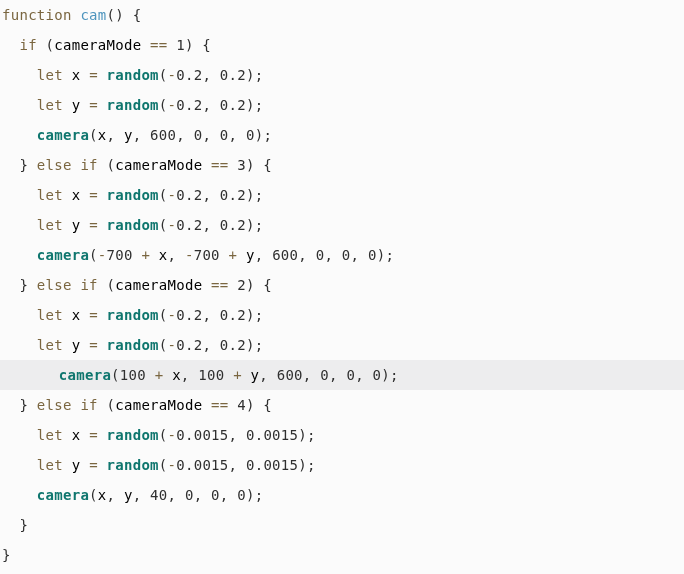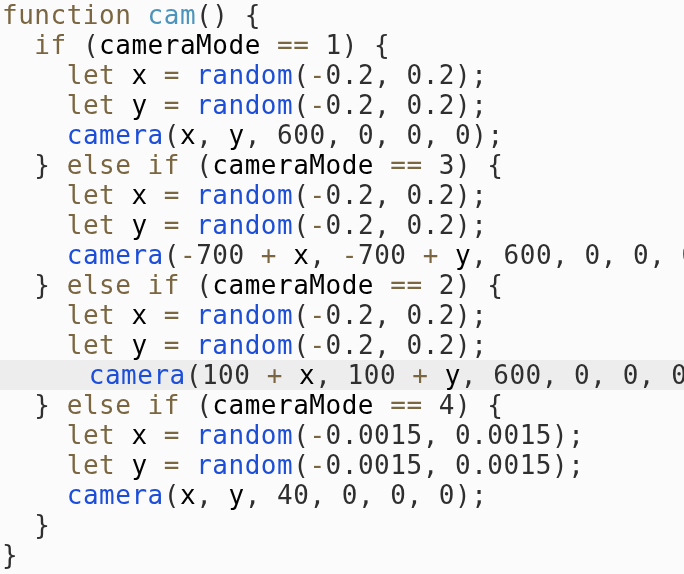--- a/index.html
+++ b/index.html
@@ -17,35 +17,35 @@
     width: 684px;
     height: 574px;
     background: #fbfbfb;
     position: relative;
     padding: 0;
     box-sizing: border-box;
   }
   .code-line {
     height: 30px;
     line-height: 30px;
-    font-size: 26px;
+    font-size: 14px;
     letter-spacing: 0.02em;
     white-space: pre;
     padding-left: 2px;
     box-sizing: border-box;
     color: #2f2f2f;
   }
   .code-line.highlighted {
     background: #ededee;
     padding-left: 24px;
   }
   
   .tok-keyword   { color: #7a6640; }   
   .tok-operator  { color: #7a6640; }   
-  .tok-func      { color: #1d4ed8; font-weight: normal; }  
+  .tok-func      { color: #0f766e; font-weight: bold; }  
   .tok-fname     { color: #4d94bd; }   
   .tok-var       { color: #000000; }   
   .tok-num       { color: #2f2f2f; }   
   .tok-punct     { color: #2f2f2f; }   
   .tok-plain     { color: #2f2f2f; }
 </style>
 </head>
 <body>
 
 <div id="code-editor" style="background: rgb(251, 251, 251);">

